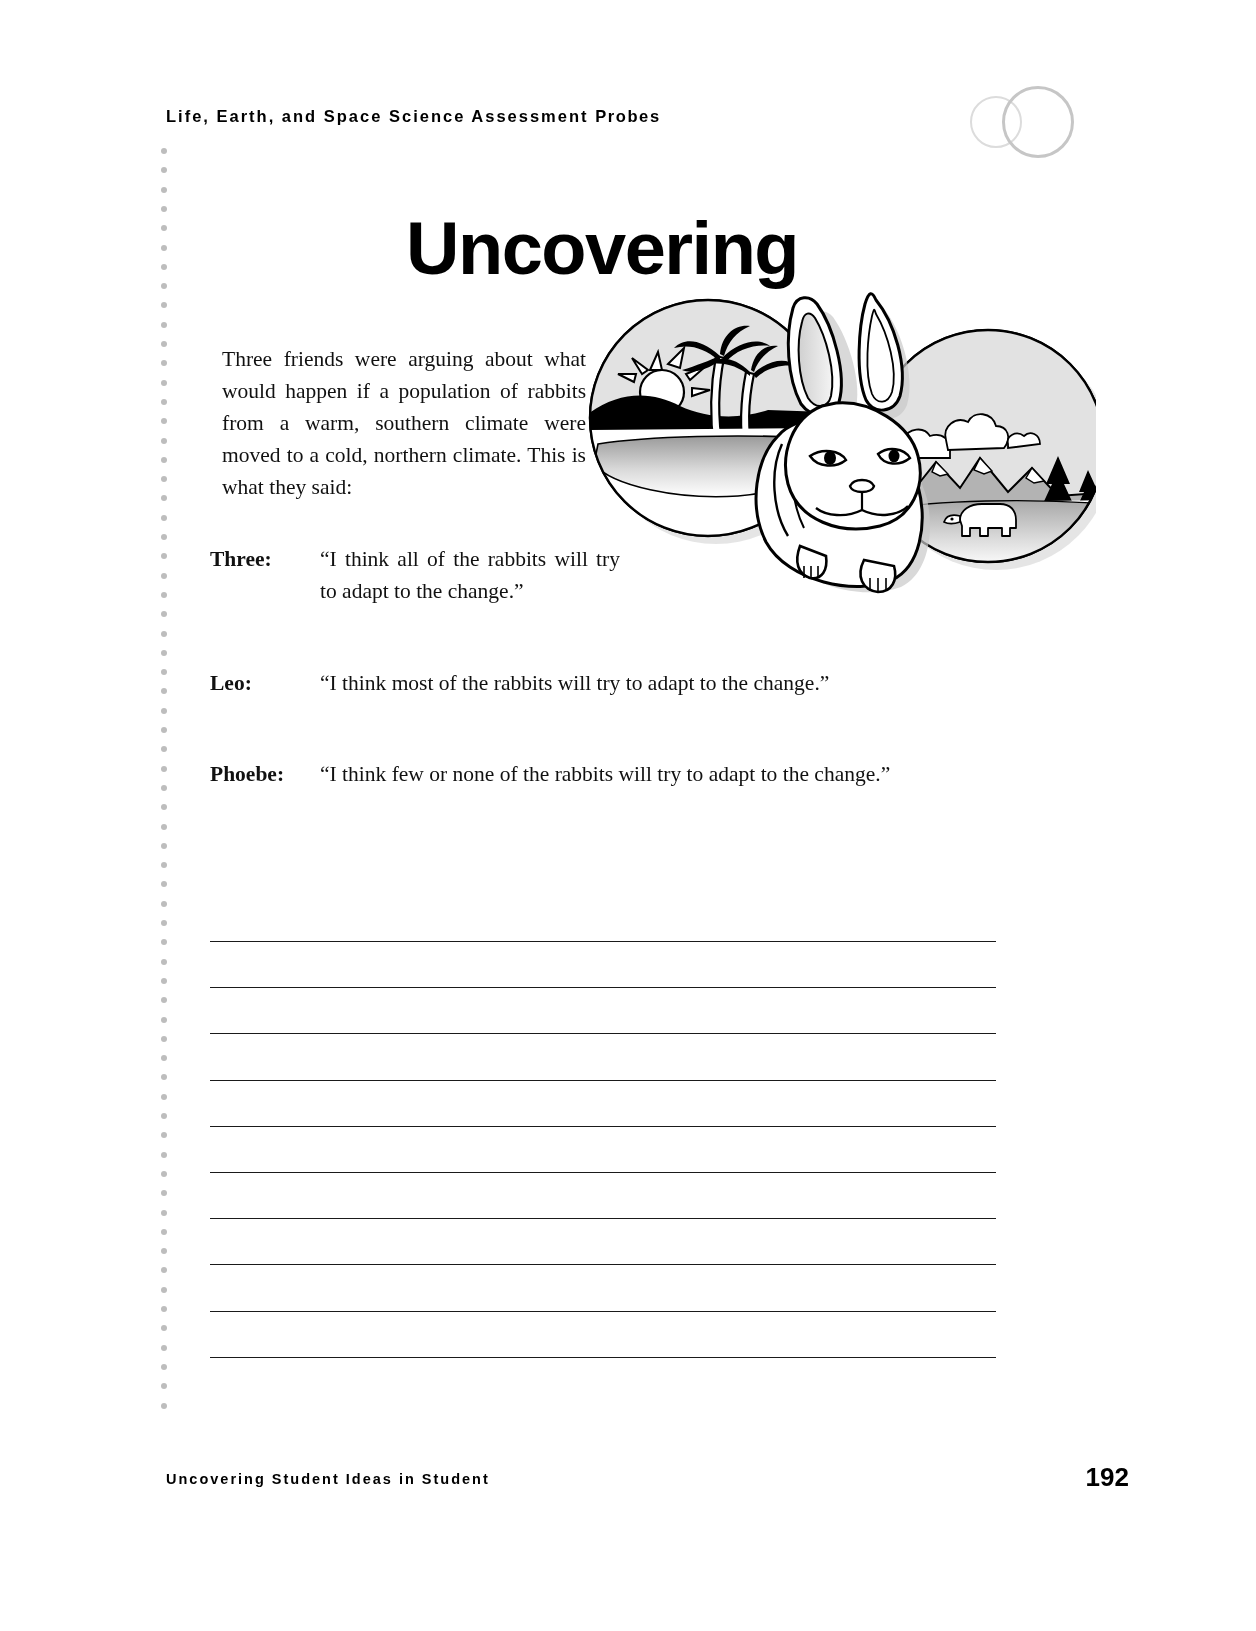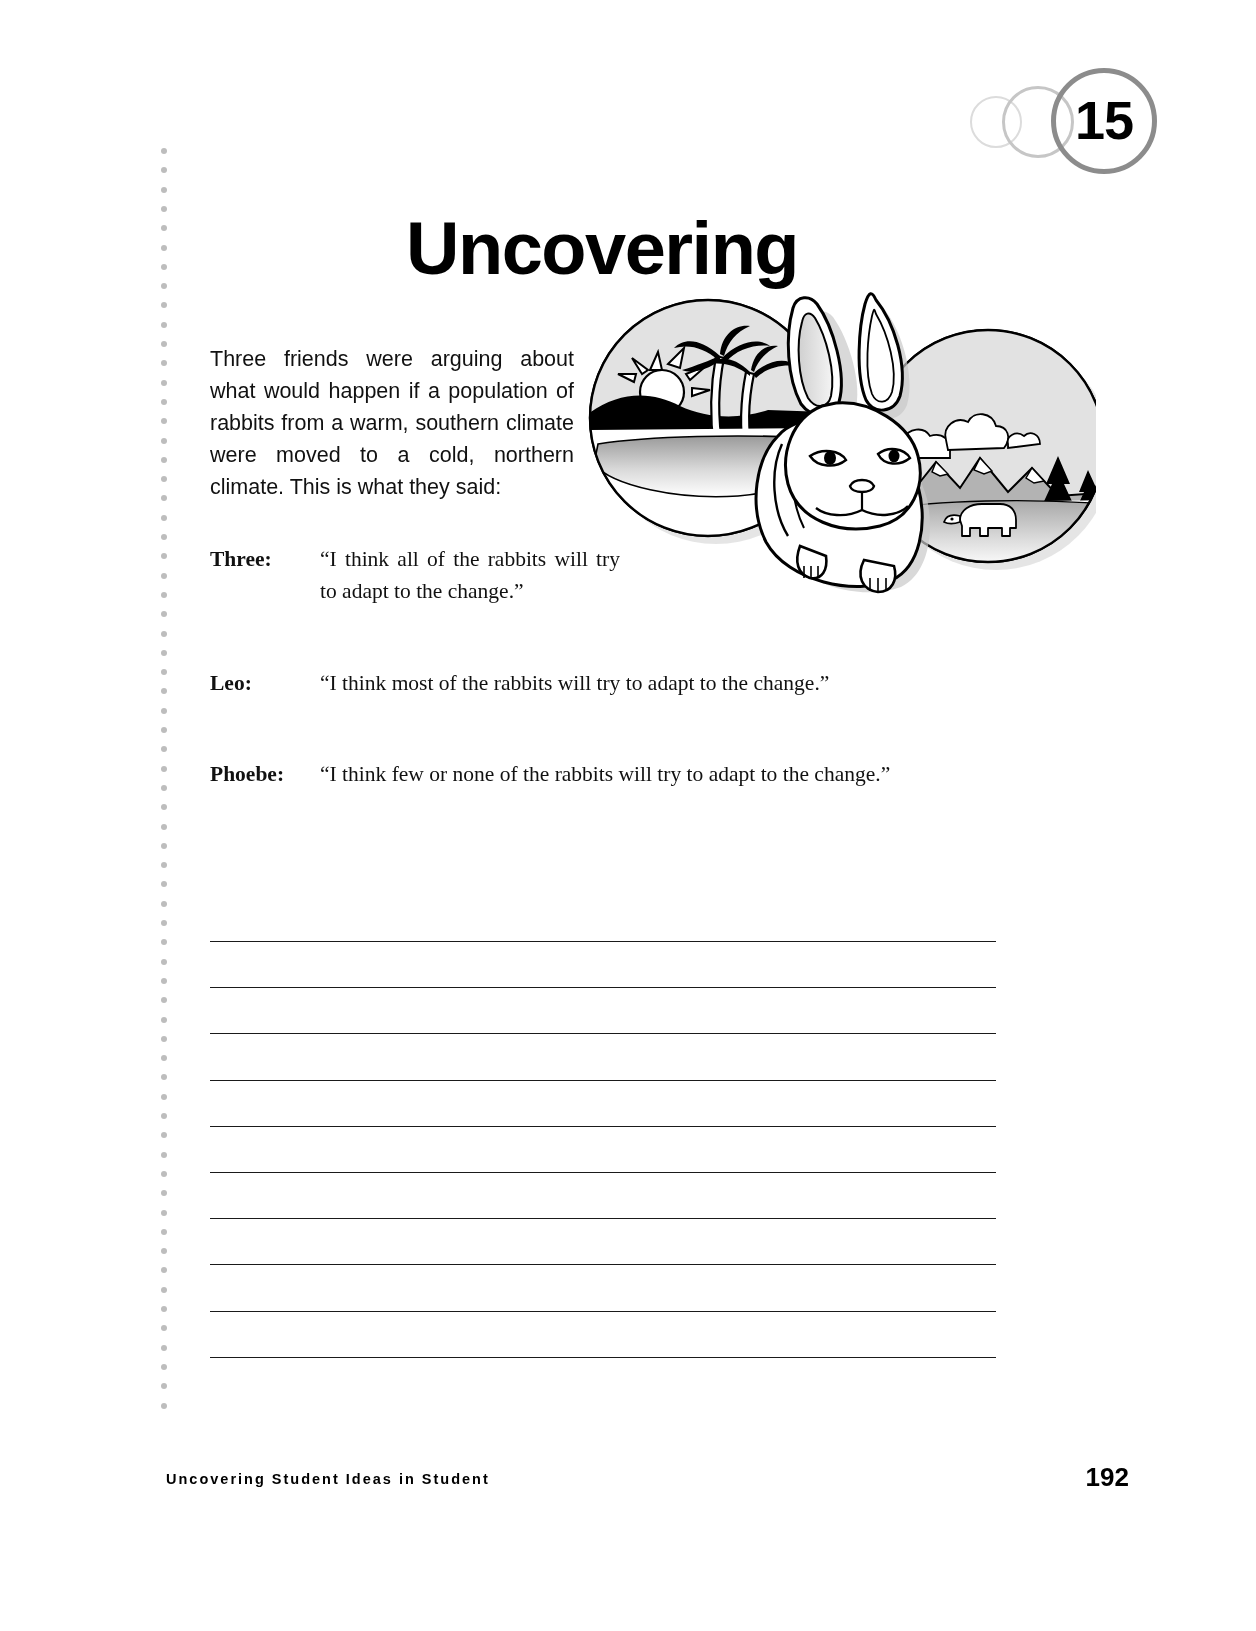--- a/index.html
+++ b/index.html
@@ -125,24 +125,24 @@
     left: 588px;
     top: 278px;
     width: 508px;
     height: 318px;
   }
   .illustration svg { display: block; width: 100%; height: 100%; }
 
   
   .intro-paragraph {
     position: absolute;
-    left: 210px;
+    left: 222px;
     top: 343px;
     width: 364px;
-    font-family: Liberation Sans, sans-serif;
+    font-family: Liberation Serif, serif;
     font-size: 21.5px;
     line-height: 32px;
     text-align: justify;
     text-align-last: left;
     color: #111;
   }
 
   
   .dialogue-row {
     position: absolute;
@@ -223,27 +223,25 @@
     font-weight: 800;
     letter-spacing: 0px;
     color: #000;
   }
 </style>
 </head>
 <body>
 
 <div class="page">
 
+  <div class="header-title"><span>Life, Earth, and Space Science Assessment </span><span class="bold-tail">Probes</span></div>
 
   <div class="badge-group">
     <div class="badge-ring ring-small"></div>
     <div class="badge-ring ring-mid"></div>
-    <div class="badge-ring ring-large">
-      <span class="badge-number">15</span>
-    </div>
   </div>
 
   <div class="spine">
       <div class="spine-dot" style="top: 0px;"></div>
       <div class="spine-dot" style="top: 19.3px;"></div>
       <div class="spine-dot" style="top: 38.6px;"></div>
       <div class="spine-dot" style="top: 57.9px;"></div>
       <div class="spine-dot" style="top: 77.2px;"></div>
       <div class="spine-dot" style="top: 96.5px;"></div>
       <div class="spine-dot" style="top: 115.8px;"></div>

